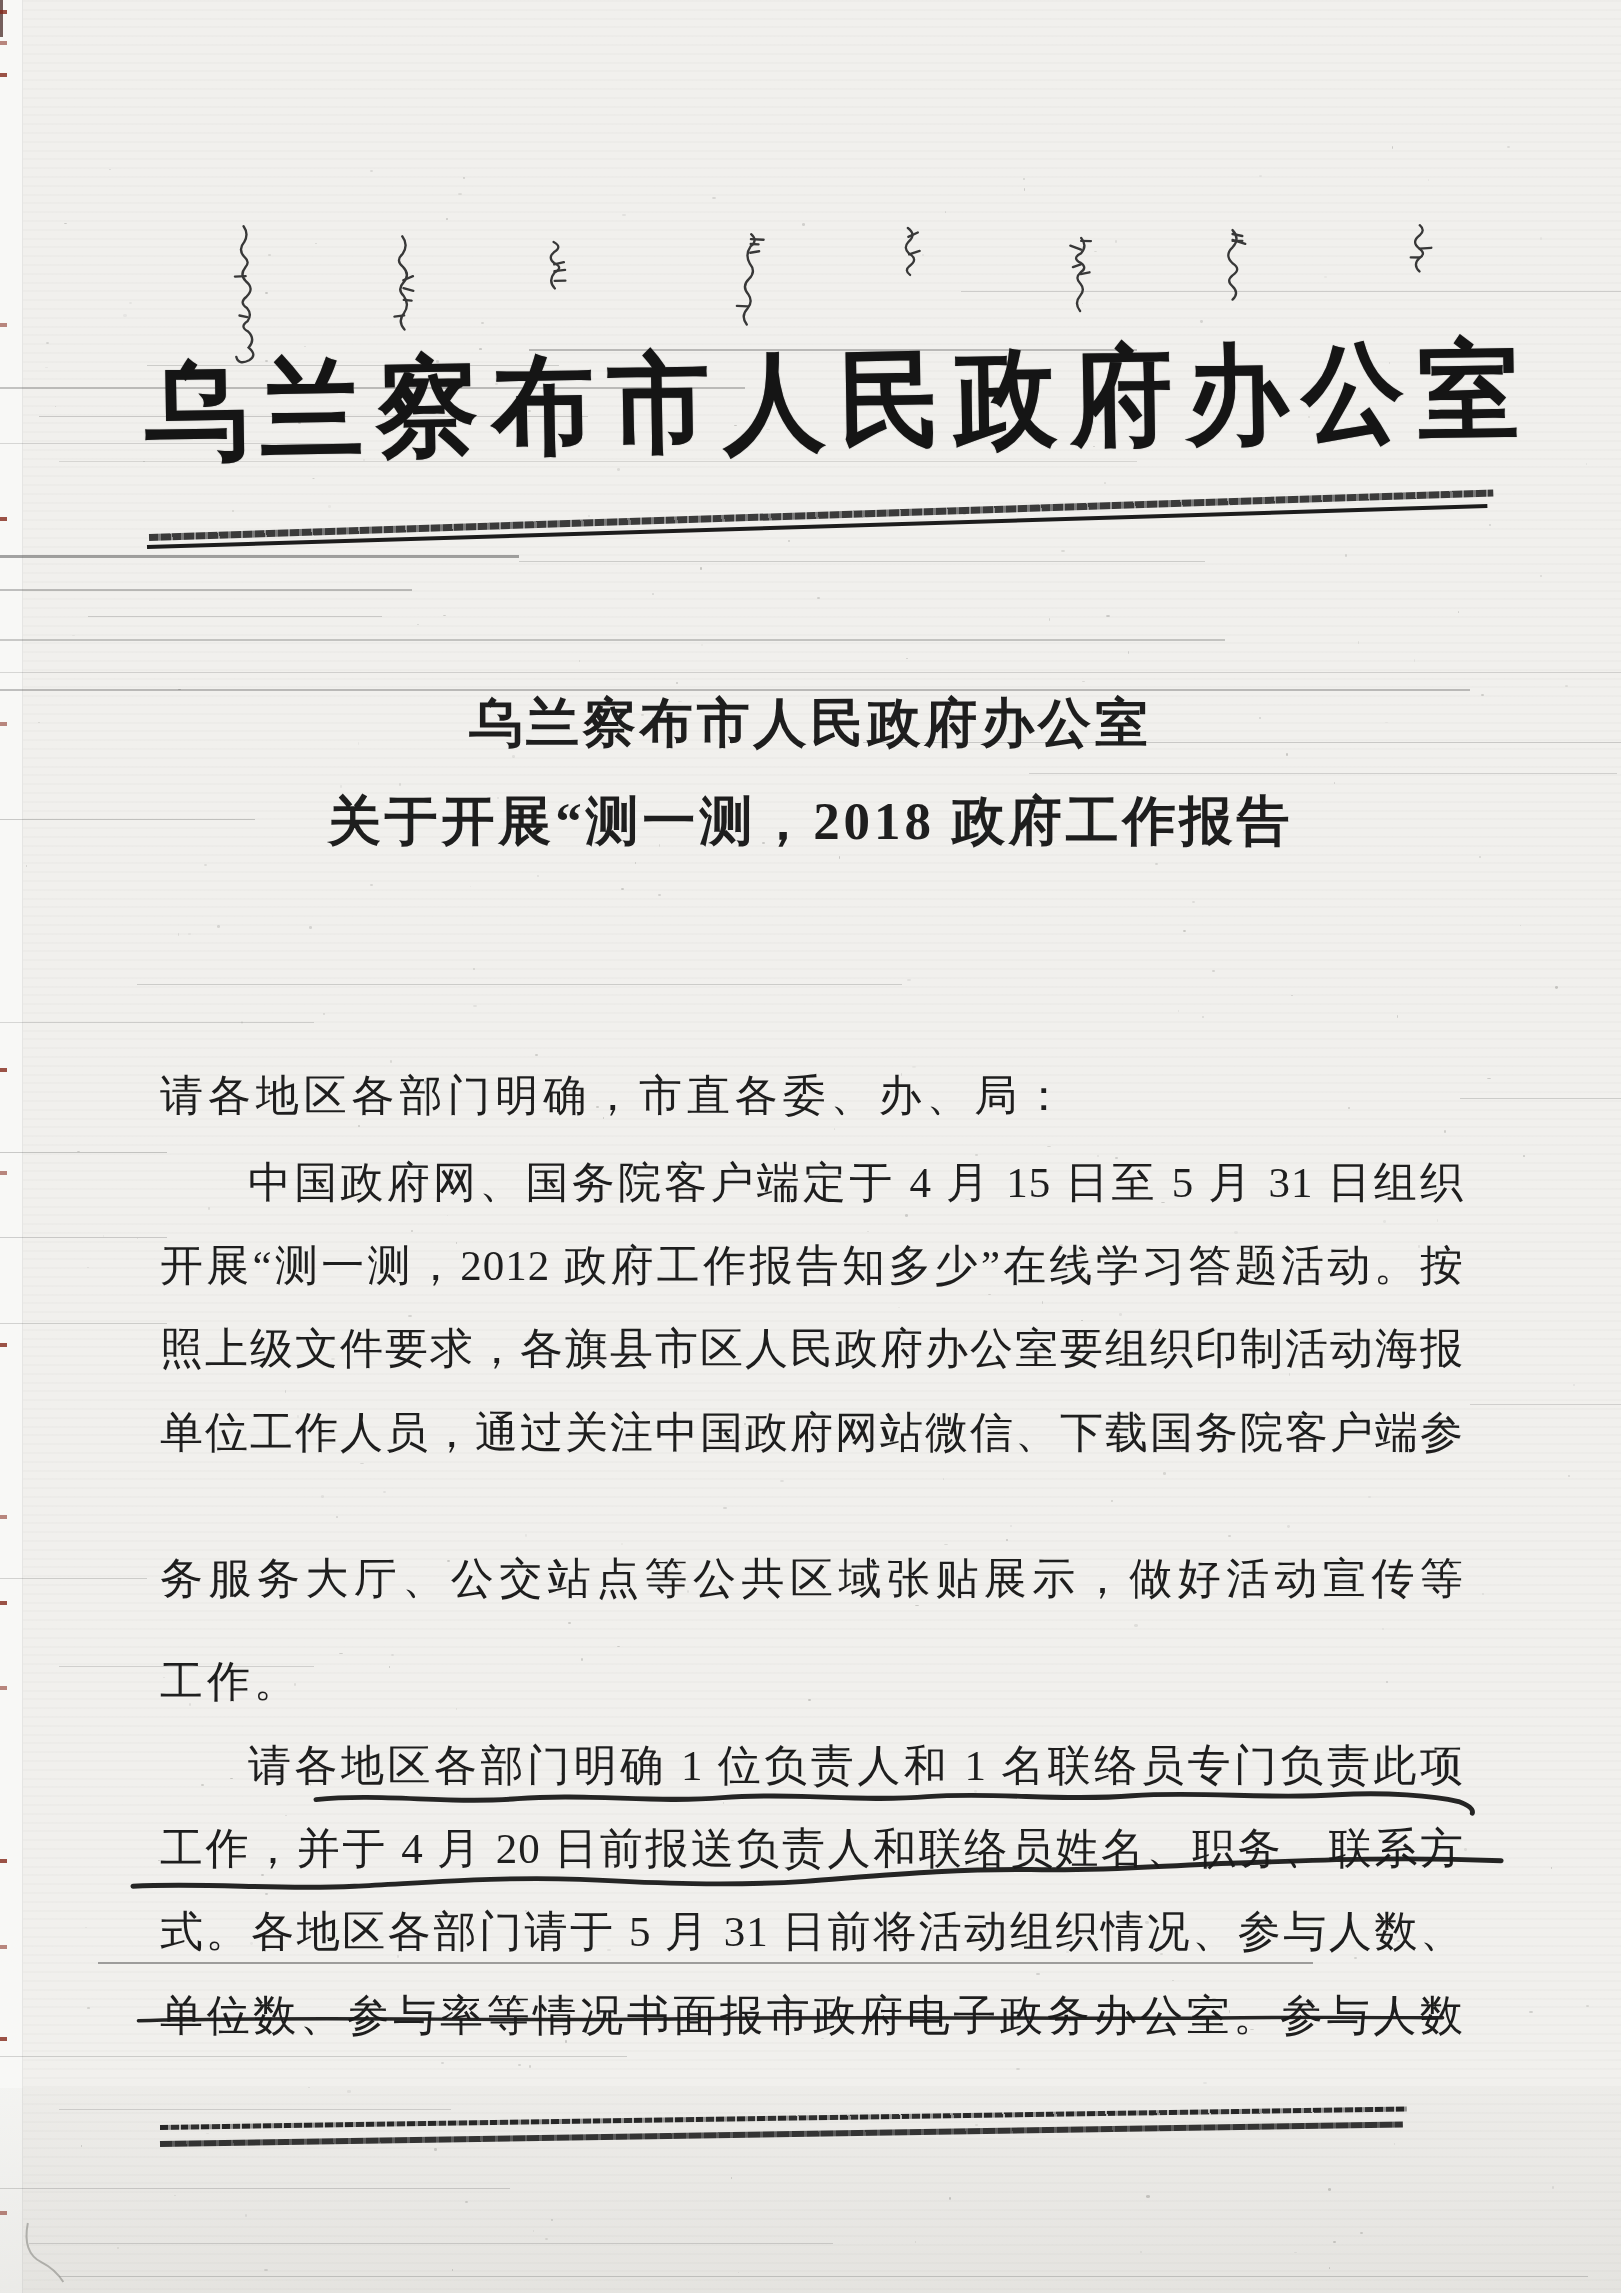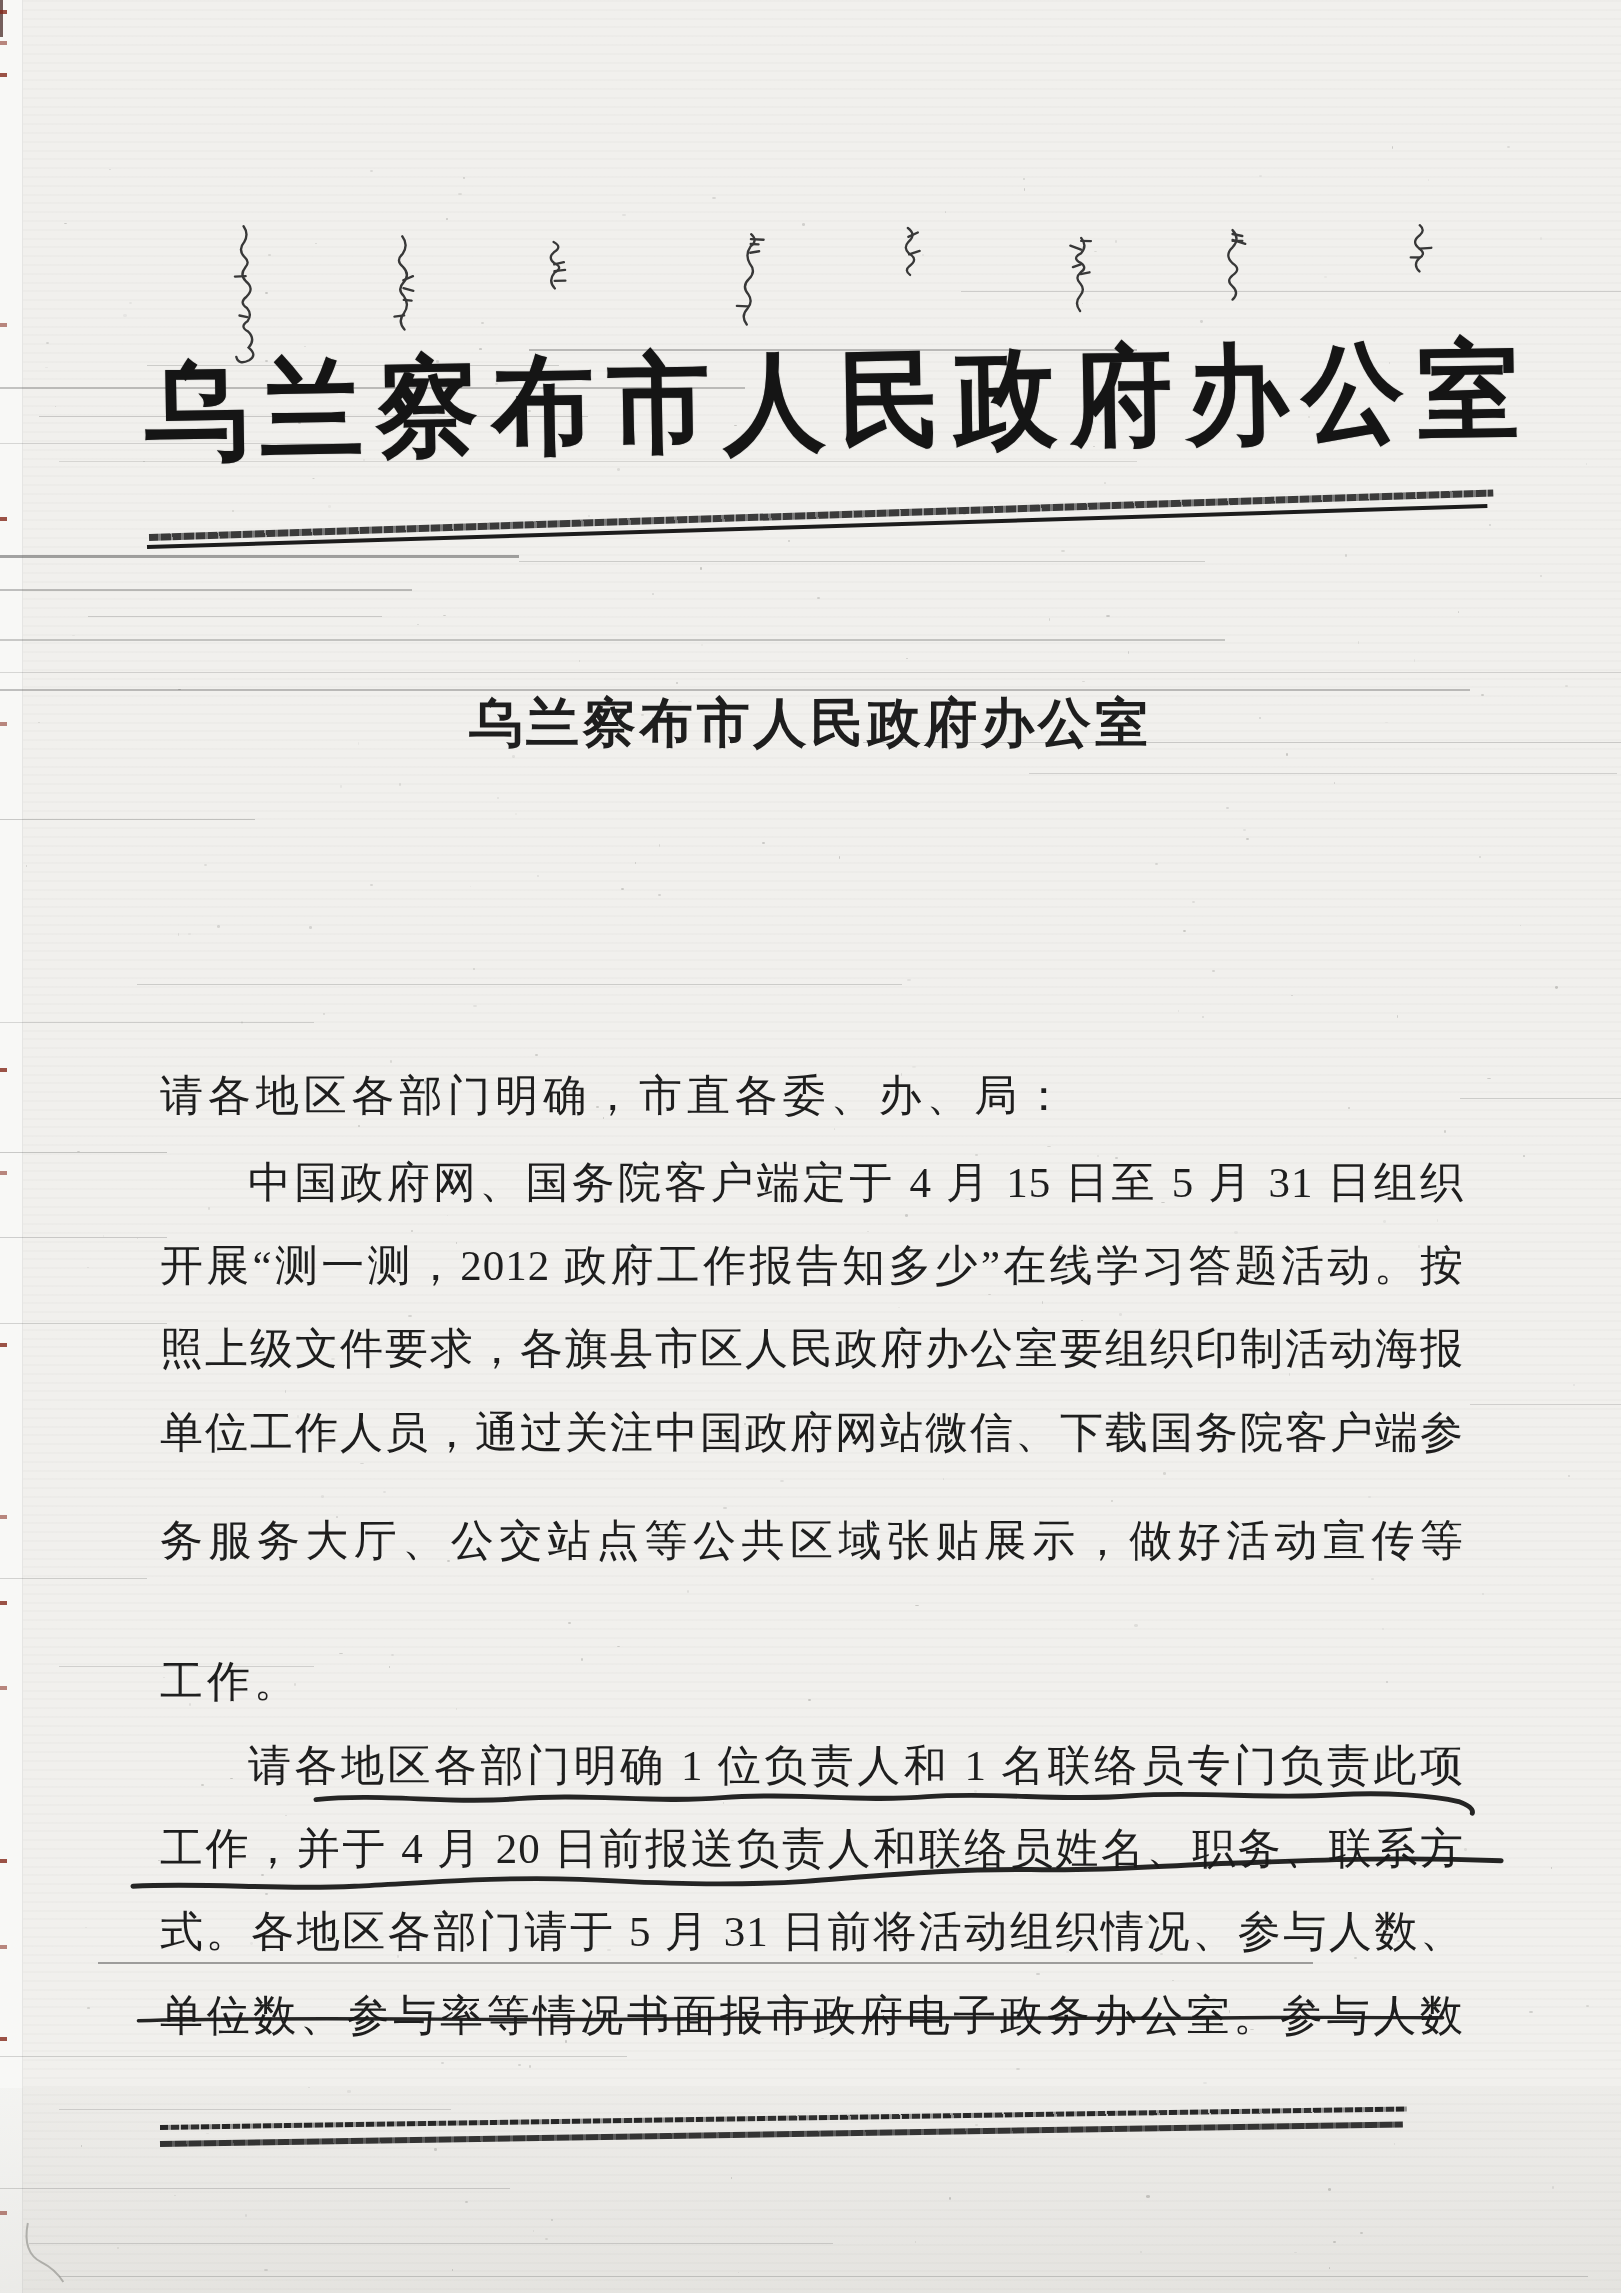--- a/index.html
+++ b/index.html
@@ -481,28 +481,29 @@
         <path d="M20,3 q6.1,5.2 0,10.3 q-9.3,7.0 0,13.9 q6.9,4.7 0,9.3 q-7.3,6.9 0,13.8"></path>
         <path d="M20,36 l-9,0 M20,27 l12,-1 "></path>
       </svg>
     </div>
 
   <div class="letterhead">乌兰察布市人民政府办公室</div>
   <div class="rule-a"></div>
   <div class="rule-b"></div>
 
   <div class="title-line" id="t1">乌兰察布市人民政府办公室</div>
+  <div class="title-line" id="t2">关于开展“测一测，2018 政府工作报告</div>
 
   <div class="bline salutation">请各地区各部门明确，市直各委、办、局：</div>
 
   <div class="bline j indent" style="top:1155px">中国政府网、国务院客户端定于 4 月 15 日至 5 月 31 日组织</div>
   <div class="bline j" style="top:1238px">开展“测一测，2012 政府工作报告知多少”在线学习答题活动。按</div>
   <div class="bline j" style="top:1321px">照上级文件要求，各旗县市区人民政府办公室要组织印制活动海报</div>
   <div class="bline j" style="top:1405px">单位工作人员，通过关注中国政府网站微信、下载国务院客户端参</div>
-  <div class="bline j" style="top:1513px">务服务大厅、公交站点等公共区域张贴展示，做好活动宣传等</div>
+  <div class="bline j" style="top:1551px">务服务大厅、公交站点等公共区域张贴展示，做好活动宣传等</div>
   <div class="bline short" style="top:1654px">工作。</div>
   <div class="bline j indent" style="top:1738px">请各地区各部门明确 1 位负责人和 1 名联络员专门负责此项</div>
   <div class="bline j" style="top:1821px">工作，并于 4 月 20 日前报送负责人和联络员姓名、职务、联系方</div>
   <div class="bline j" style="top:1904px">式。各地区各部门请于 5 月 31 日前将活动组织情况、参与人数、</div>
   <div class="bline j" style="top:1988px">单位数、参与率等情况书面报市政府电子政务办公室。参与人数</div>
 
   <svg class="uline" style="left:310px;top:1784px" width="1176" height="39" viewBox="0 0 1200 40">
     <path d="M3,16 C70,9 140,21 210,15 C280,9 350,20 420,14 C490,8 560,19 630,13 C700,8 770,18 840,12 C910,7 980,16 1050,11 C1100,8 1150,12 1175,18 q16,6 14,12"></path>
   </svg>
   <svg class="uline" style="left:129px;top:1847px" width="1382" height="51" viewBox="0 0 1410 52">

